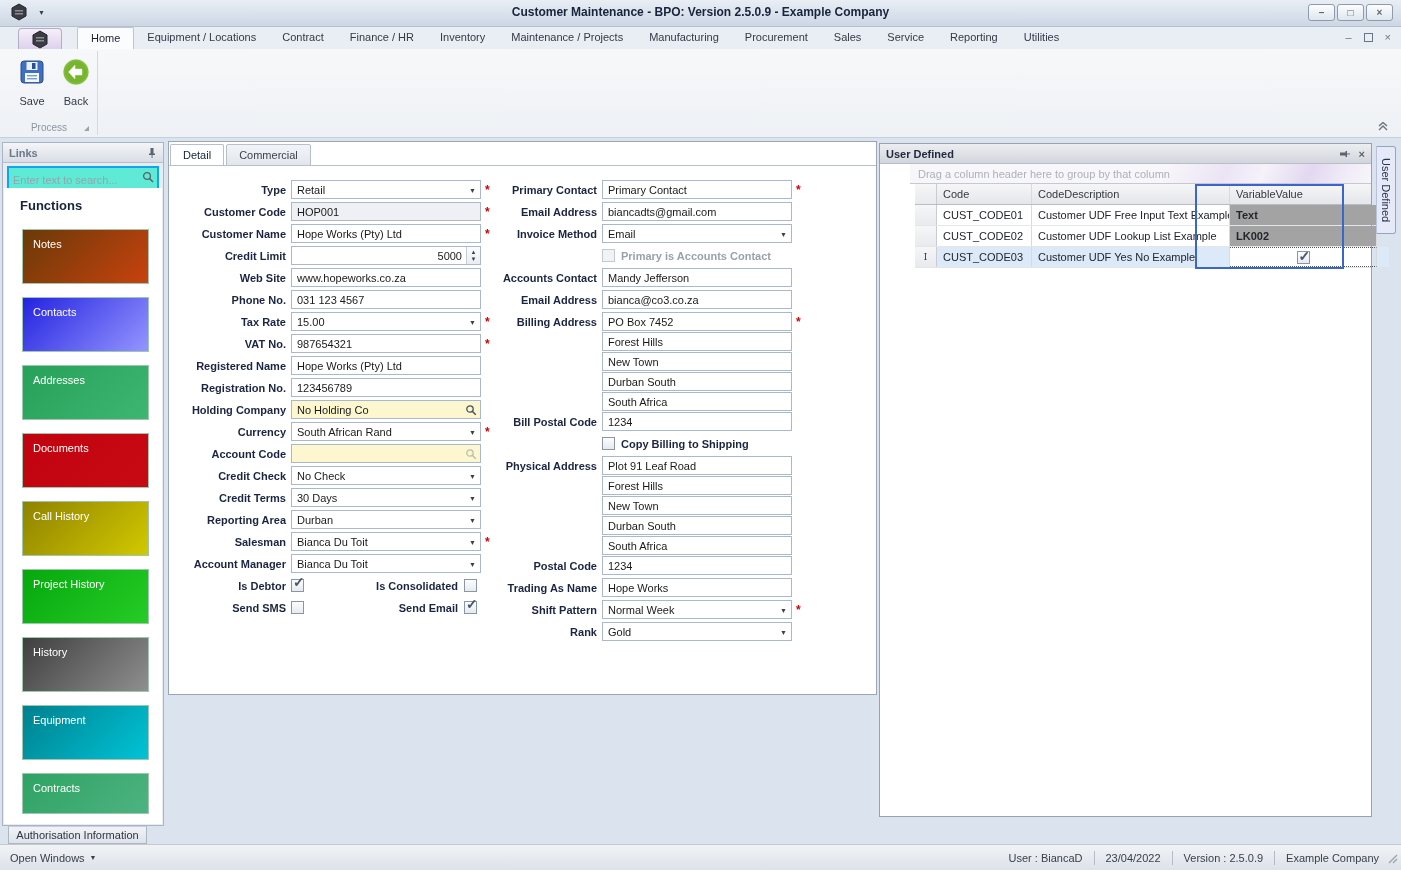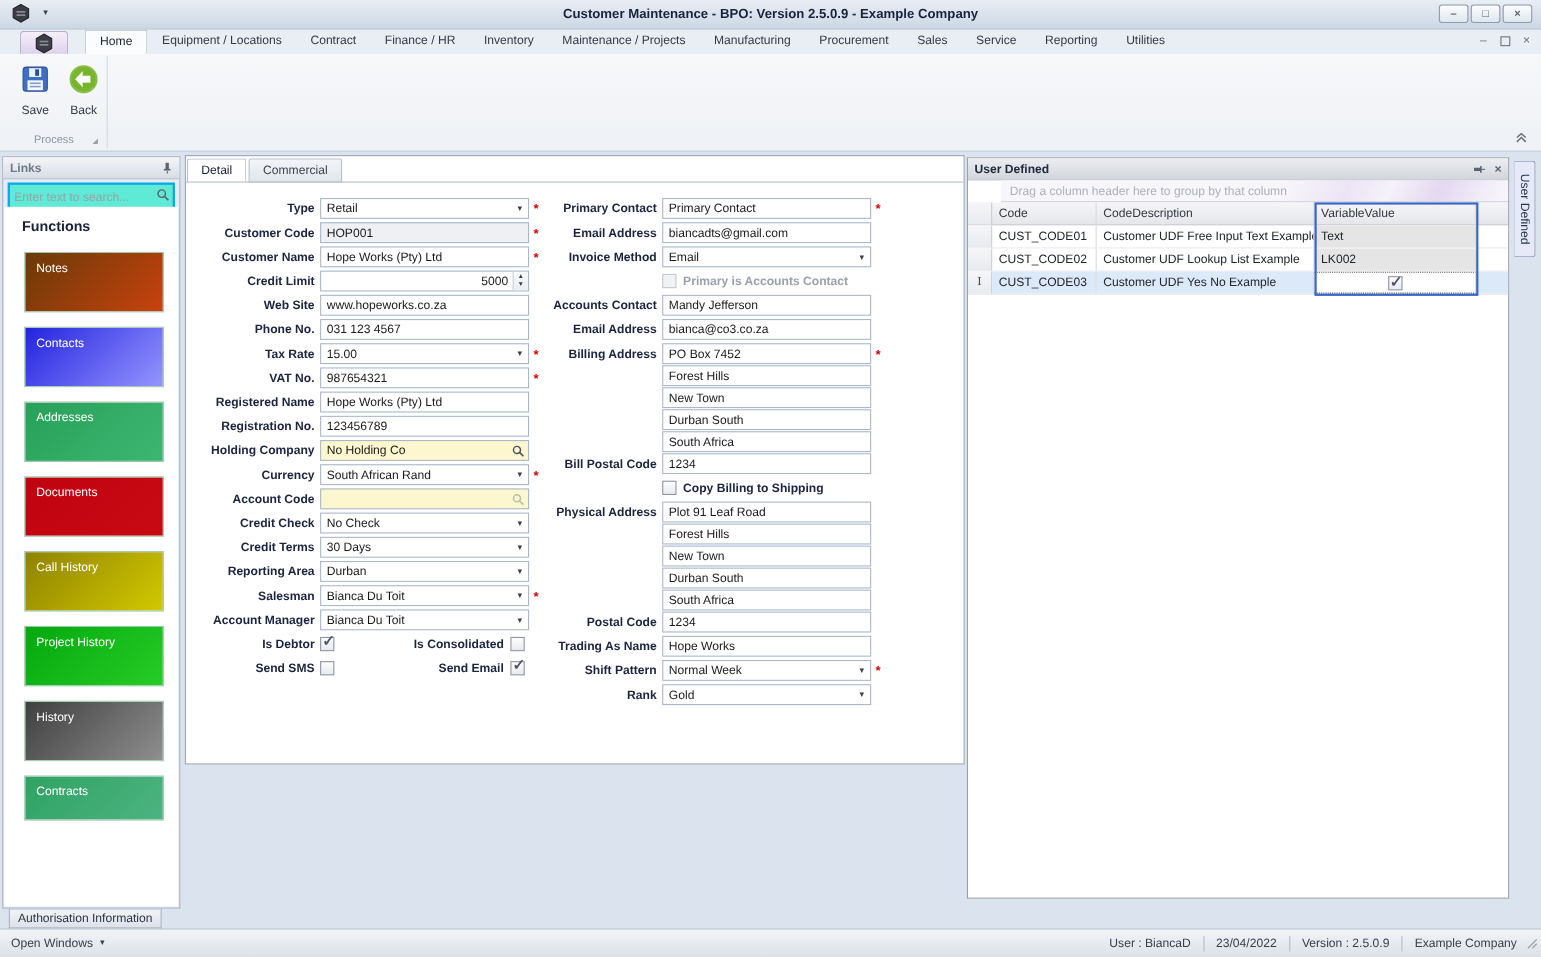--- a/index.html
+++ b/index.html
@@ -100,32 +100,32 @@
   .flabel2 { width:160px; text-align:right; padding-right:6px; font-weight:bold; color:#1b2440; }
 
   
   .udf { position:absolute; left:879px; top:143px; width:493px; height:674px;
     background:#fff; border:1px solid #9aa0ac; }
   .udf .panel-hdr { color:#222b3e; background:linear-gradient(#eceef1,#d2d5db); }
   .groupby { position:relative; height:20px; border-bottom:1px solid #c6c9cf;
     background:linear-gradient(115deg,#f7f6fa 55%,#ece4f5 68%,#f5f2f9 76%,#e3d8f0 86%,#f1ecf8 94%,#f7f6fa 100%);
     display:flex; align-items:center; padding-left:8px; color:#aeb1b9;margin-left:30px; }
   .grid { position:relative; }
-  .g-row, .g-header { display:flex; height:21px; font-size:11px; }
+  .g-row, .g-header { display:flex; height:21px; font-size:11px;margin-left:35px; }
   .g-header { background:linear-gradient(#f6f6f8,#e5e6ea); color:#33383f;
     border-bottom:1px solid #b9bcc3; }
   .gc { border-right:1px solid #d8dade; padding:0 6px; line-height:20px; white-space:nowrap; overflow:hidden; }
   .g-ind { width:22px; flex:0 0 auto; border-right:1px solid #c9ccd2; background:linear-gradient(#f6f6f8,#e9eaee);
     text-align:center; color:#444; font-family:"DejaVu Serif", serif; font-size:10px; line-height:20px; }
   .g-c1 { width:95px; flex:0 0 auto; }
   .g-c2 { width:198px; flex:0 0 auto; }
   .g-c3 { width:147px; flex:0 0 auto; }
   .g-fill { flex:1; border-right:none; }
   .g-row { background:#fff; border-bottom:1px solid #e4e6ea; color:#22252b; }
-  .g-row .yl { background:#e5e5e5; }
+  .g-row .yl { background:#a3a3a3;font-weight:bold; }
   .g-row.sel .g-c1, .g-row.sel .g-c2, .g-row.sel .g-fill { background:#dce9f8; }
   .cellchk { display:flex; align-items:center; justify-content:center; border-top:1px dotted #555;
     border-bottom:1px dotted #555; }
   .colfocus { position:absolute; left:315px; top:0; width:149px; height:85px;
     border:2px solid #3a66c8; pointer-events:none; }
 
   
   .vtab { position:absolute; left:1376px; top:146px; width:20px; height:88px; background:#e6eaf8;
     border:1px solid #97a3c4; border-left:1px solid #b9c2dd; border-radius:0 3px 3px 0;
     display:flex; align-items:center; justify-content:center; }
@@ -255,20 +255,21 @@
     </div>
     <div class="links-body">
       <div class="fn-title">Functions</div>
       <div class="lbtn" style="background:linear-gradient(135deg,#693a08,#c8420e)"><span>Notes</span></div>
       <div class="lbtn" style="background:linear-gradient(135deg,#2323e0,#9595ff)"><span>Contacts</span></div>
       <div class="lbtn" style="background:linear-gradient(135deg,#27a159,#3db672)"><span>Addresses</span></div>
       <div class="lbtn" style="background:linear-gradient(135deg,#c00310,#c70a12)"><span>Documents</span></div>
       <div class="lbtn" style="background:linear-gradient(135deg,#8f8200,#d2c900)"><span>Call History</span></div>
       <div class="lbtn" style="background:linear-gradient(135deg,#06a80e,#26cc26)"><span>Project History</span></div>
       <div class="lbtn" style="background:linear-gradient(135deg,#3f3f3f,#8f8f8f)"><span>History</span></div>
+      <div class="lbtn" style="background:linear-gradient(135deg,#00808f,#00c4d6)"><span>Equipment</span></div>
       <div class="lbtn short" style="background:linear-gradient(135deg,#2fa363,#4db381)"><span>Contracts</span></div>
     </div>
   </div>
 
   <div class="formpanel">
     <div class="ftabs">
       <span class="ftab active">Detail</span>
       <span class="ftab">Commercial</span>
     </div>
     <div class="ftab-line"></div>

